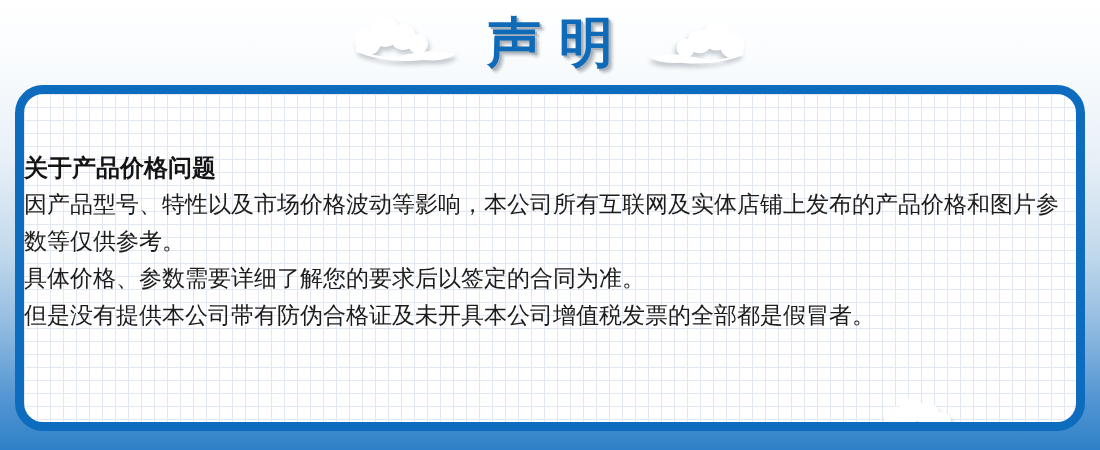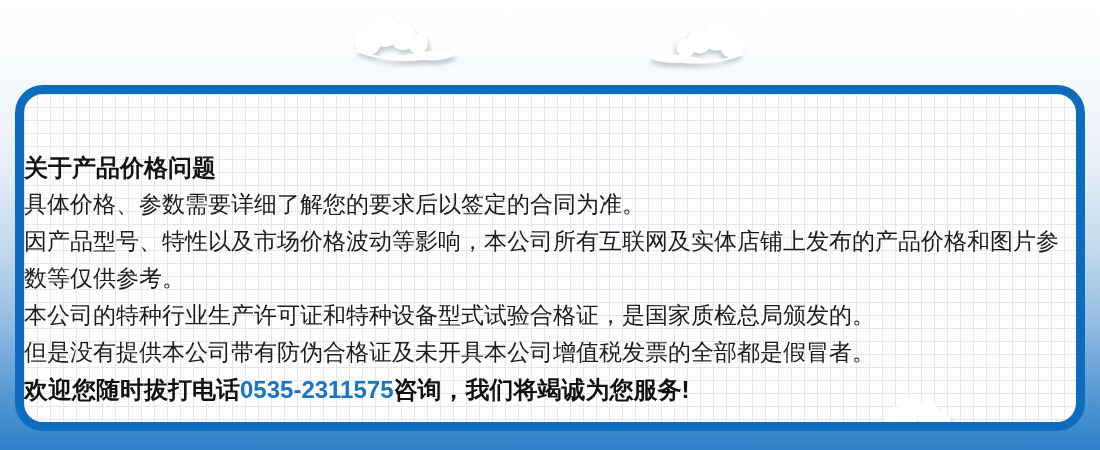--- a/index.html
+++ b/index.html
@@ -50,41 +50,40 @@
     <svg width="118" height="58" viewBox="0 0 118 58">
       <g fill="#ffffff">
         <circle cx="20" cy="30" r="13"></circle>
         <circle cx="37" cy="20" r="15"></circle>
         <circle cx="55" cy="25" r="13"></circle>
         <circle cx="70" cy="32" r="10"></circle>
         <path d="M8 36 Q 35 50 62 42 Q 84 36 108 42 Q 98 50 76 48 Q 40 52 8 40 Z"></path>
       </g>
     </svg>
   </span>
+  <h1 class="title">声明</h1>
   <span class="cloud cloud-right">
     <svg width="112" height="54" viewBox="0 0 118 58">
       <g fill="#ffffff">
         <circle cx="20" cy="30" r="13"></circle>
         <circle cx="37" cy="20" r="15"></circle>
         <circle cx="55" cy="25" r="13"></circle>
         <circle cx="70" cy="32" r="10"></circle>
         <path d="M8 36 Q 35 50 62 42 Q 84 36 108 42 Q 98 50 76 48 Q 40 52 8 40 Z"></path>
       </g>
     </svg>
   </span>
 </div>
 
 <div class="panel">
   <div class="panel-inner">
     <h2>关于产品价格问题</h2>
+    <p>因产品型号、特性以及市场价格波动等影响，本公司所有互联网及实体店铺上发布的产品价格和图片参数等仅供参考。</p>
     <p>具体价格、参数需要详细了解您的要求后以签定的合同为准。</p>
-    <p>因产品型号、特性以及市场价格波动等影响，本公司所有互联网及实体店铺上发布的产品价格和图片参数等仅供参考。</p>
-    <p>本公司的特种行业生产许可证和特种设备型式试验合格证，是国家质检总局颁发的。</p>
     <p>但是没有提供本公司带有防伪合格证及未开具本公司增值税发票的全部都是假冒者。</p>
-    <p class="footer-line"><span>欢迎您随时拔打电话</span><span class="phone">0535-2311575</span><span>咨询，我们将竭诚为您服务!</span></p>
     <span class="cloud cloud-bottom">
       <svg width="130" height="52" viewBox="0 0 130 58">
         <g fill="#ffffff">
           <circle cx="22" cy="28" r="13"></circle>
           <circle cx="40" cy="19" r="14"></circle>
           <circle cx="58" cy="24" r="13"></circle>
           <circle cx="74" cy="31" r="10"></circle>
           <path d="M10 34 Q 38 48 66 40 Q 92 34 122 41 Q 110 49 84 46 Q 44 50 10 38 Z"></path>
         </g>
       </svg>

